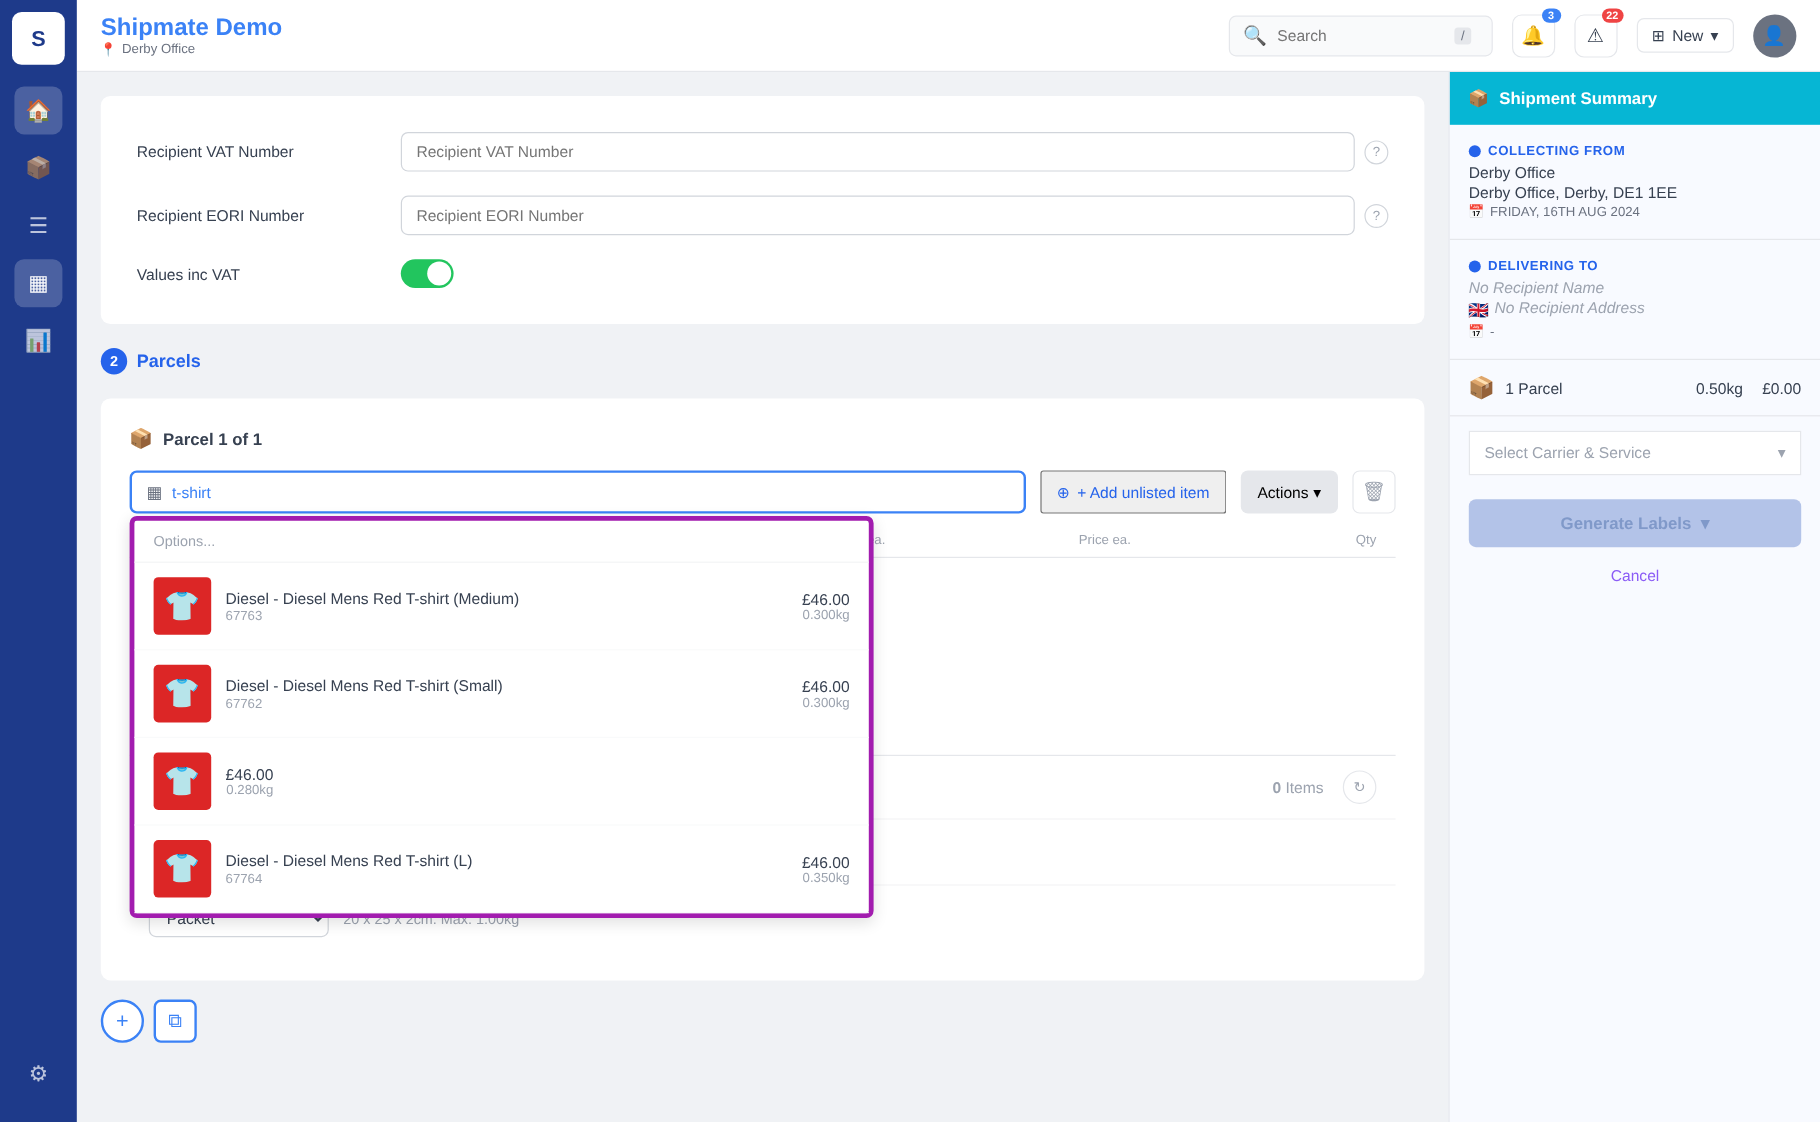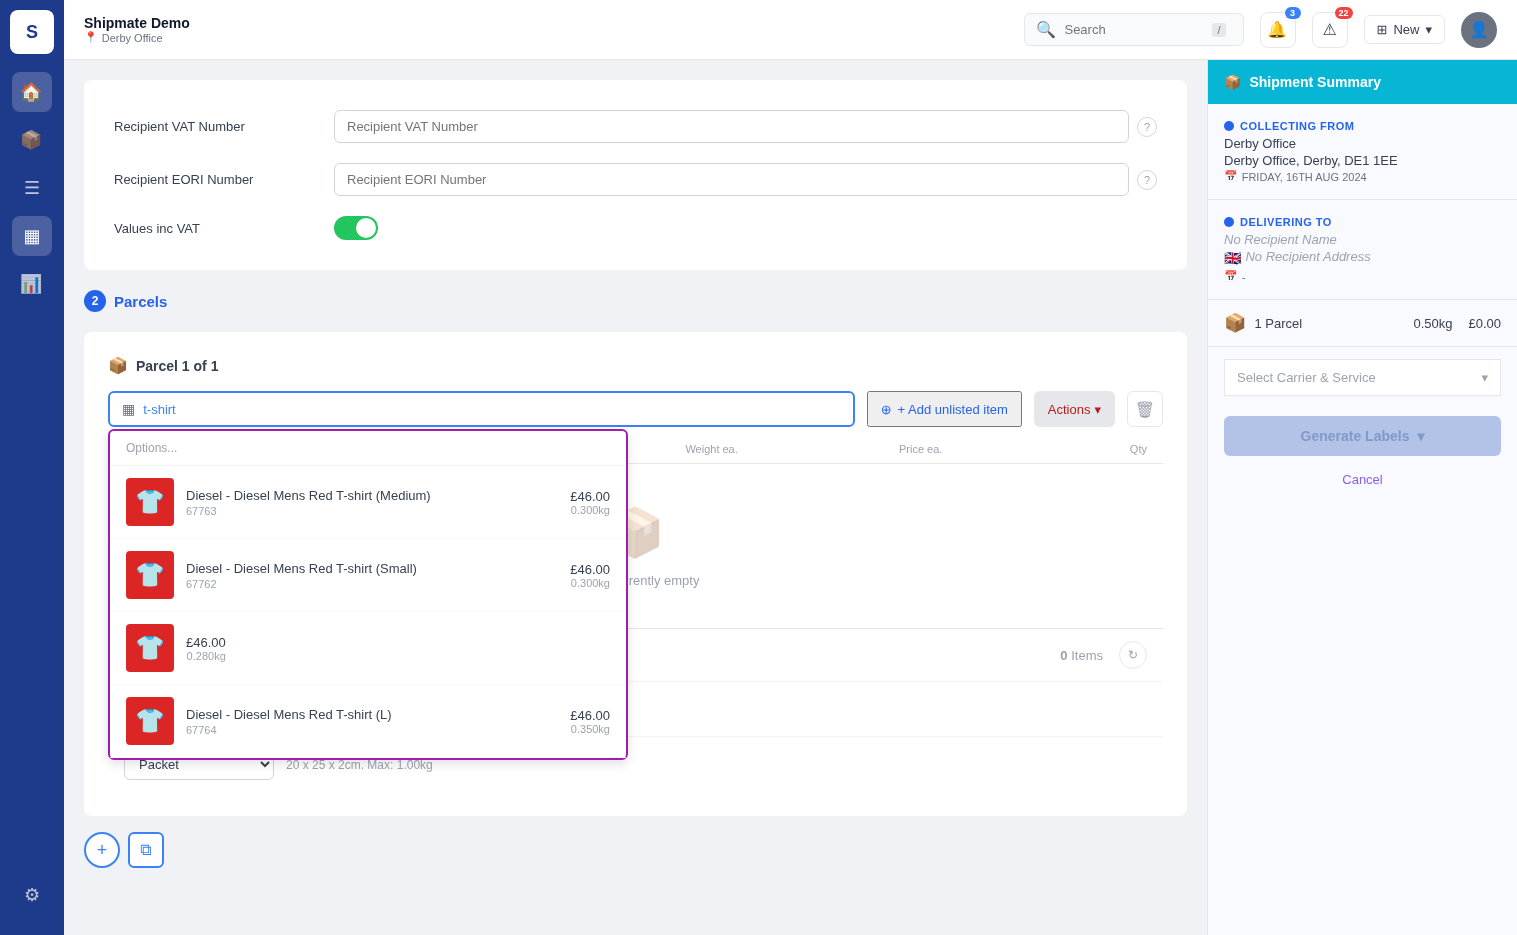--- a/index.html
+++ b/index.html
@@ -73,23 +73,23 @@
       padding: 0 20px;
       border-bottom: 1px solid #e5e7eb;
       gap: 16px;
       flex-shrink: 0;
     }
     .topnav-brand {
       display: flex;
       flex-direction: column;
     }
     .topnav-brand-name {
-      color: #0f172a;
+      color: #3b82f6;
       font-weight: 600;
-      font-size: 14px;
+      font-size: 20px;
     }
     .topnav-branch {
       color: #6b7280;
       font-size: 11px;
       display: flex;
       align-items: center;
       gap: 4px;
     }
     .topnav-spacer { flex: 1; }
     .search-bar {
@@ -340,21 +340,21 @@
     }
     .actions-btn {
       display: flex;
       align-items: center;
       gap: 4px;
       background: #e5e7eb;
       border: none;
       border-radius: 6px;
       padding: 8px 14px;
       font-size: 13px;
-      color: #b91c1c;
+      color: #000000;
       cursor: pointer;
     }
     .delete-btn {
       width: 36px;
       height: 36px;
       border: 1px solid #e5e7eb;
       border-radius: 6px;
       display: flex;
       align-items: center;
       justify-content: center;
@@ -362,23 +362,23 @@
       color: #9ca3af;
       font-size: 16px;
       background: white;
     }
 
     
     .search-dropdown {
       position: absolute;
       top: 100%;
       left: 0;
-      width: 520px;
-      background: white;
-      border: 2px solid #a21caf;
+      width: 620px;
+      background: white;
+      border: 4px solid #a21caf;
       border-radius: 6px;
       box-shadow: 0 4px 12px rgba(0,0,0,0.12);
       z-index: 100;
       margin-top: 2px;
     }
     .dropdown-options-label {
       padding: 10px 16px;
       font-size: 12px;
       color: #9ca3af;
       border-bottom: 1px solid #f3f4f6;

